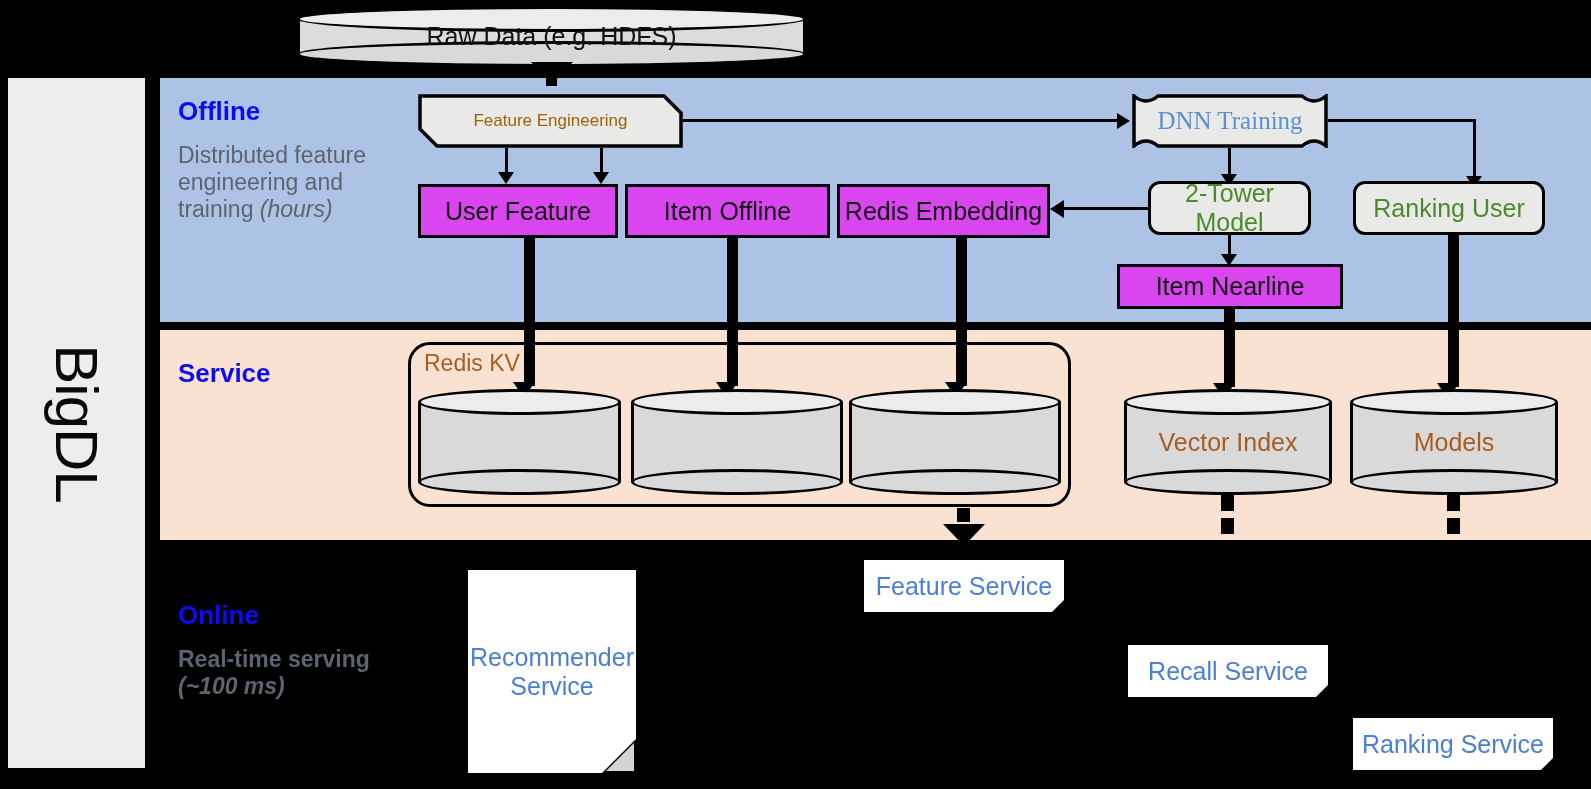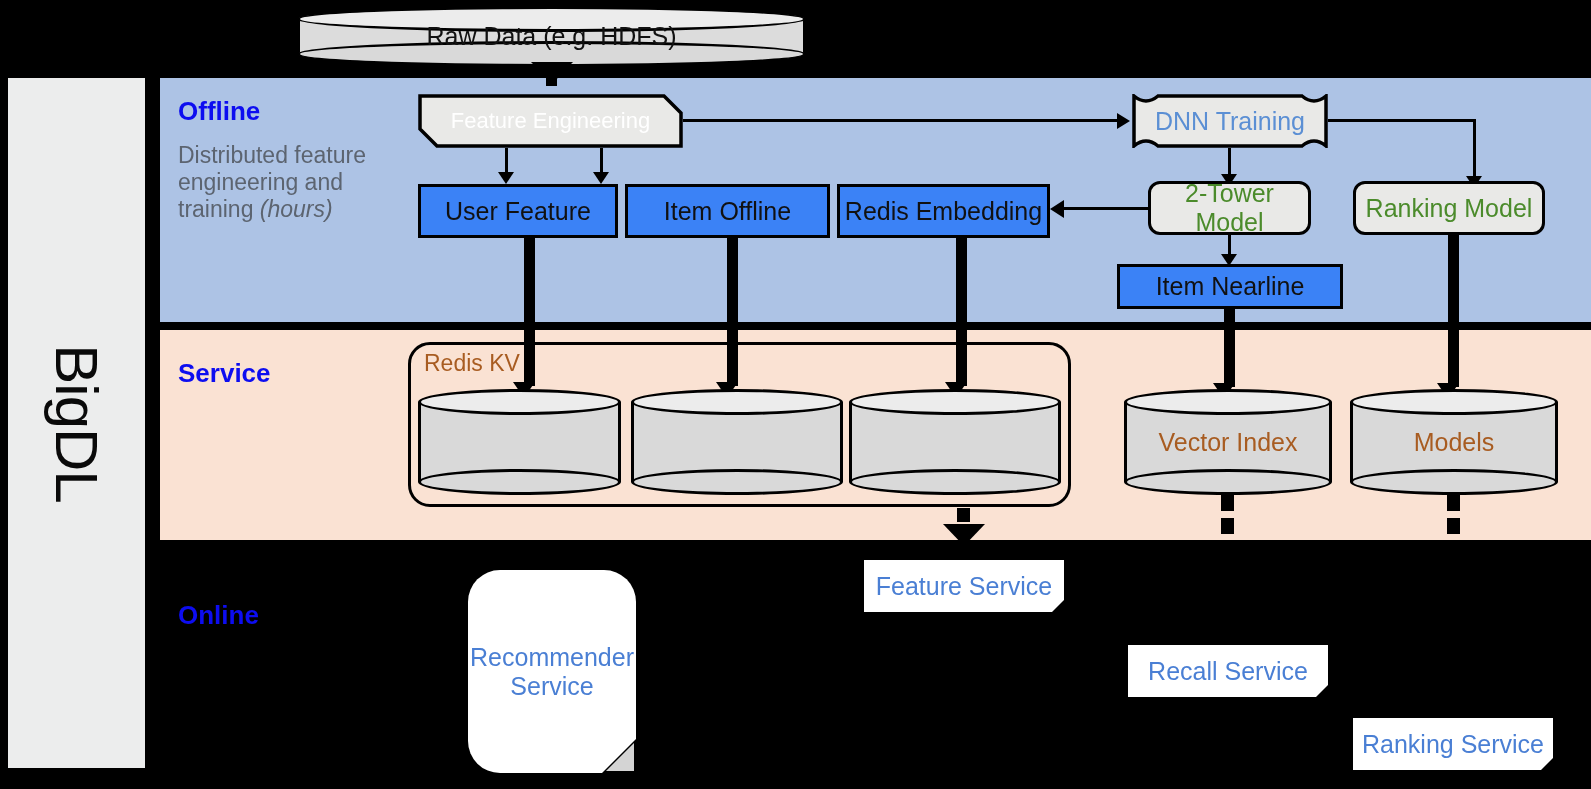--- a/index.html
+++ b/index.html
@@ -21,29 +21,29 @@
   #band-online{left:160px;top:548px;width:1431px;height:241px;background:#000;}
 
   .band-title{font-size:26px;color:#0d0df0;font-weight:bold;}
   .band-sub{font-size:23px;color:#5c6470;line-height:1.18;}
   .band-sub i{font-style:italic;}
   .band-sub-online{font-size:23px;color:#5c6470;line-height:1.18;font-weight:bold;}
 
   
   .rect{border:3px solid #000;display:flex;align-items:center;justify-content:center;
         text-align:center;}
-  .grey-store{background:#3b82f6;color:#111;font-size:25px;text-align:center;}
+  .grey-store{background:#d946ef;color:#111;font-size:25px;text-align:center;}
   .model-box{background:#e9e9e7;border:3px solid #000;border-radius:12px;
        display:flex;align-items:center;justify-content:center;
        color:#4b8b2b;font-size:25px;text-align:center;}
 
   
   .fe-box{position:absolute;}
   .fe-box .lbl{position:absolute;inset:0;display:flex;align-items:center;
-       justify-content:center;color:#ffffff;font-size:22px;}
+       justify-content:center;color:#a16207;font-size:17px;}
 
   
   .dnn-box{position:absolute;}
   .dnn-box .lbl{position:absolute;inset:0;display:flex;align-items:center;
        justify-content:center;color:#5b8fd4;font-size:25px;}
 
   
   .cyl{position:absolute;}
   .cyl .body{position:absolute;left:0;right:0;top:13px;bottom:13px;
      background:#d9d9d9;border-left:3px solid #000;border-right:3px solid #000;}
@@ -82,21 +82,21 @@
   .arrow-dn-big{width:0;height:0;border-left:21px solid transparent;
             border-right:21px solid transparent;border-top:22px solid #000;}
   .dashseg{background:#000;width:13px;}
 
   
   .svc{position:absolute;background:#fff;color:#4a7fd4;font-size:25px;
        display:flex;align-items:center;justify-content:center;text-align:center;}
   .svc .fold{position:absolute;right:0;bottom:0;width:12px;height:12px;
        background:#000;clip-path:polygon(100% 0,0 100%,100% 100%);}
   #recommender{left:468px;top:570px;width:168px;height:203px;font-size:25px;
-       line-height:1.15;border-radius:32px;}
+       line-height:1.15;}
   #recommender .fold{width:34px;height:34px;background:#000;
        clip-path:polygon(100% 0,0 100%,100% 100%);}
   #recommender .foldin{position:absolute;right:2px;bottom:2px;width:28px;height:28px;
        background:#d4d4d4;clip-path:polygon(100% 0,0 100%,100% 100%);}
   #feature-service{left:864px;top:560px;width:200px;height:52px;}
   #recall-service{left:1128px;top:645px;width:200px;height:52px;}
   #ranking-service{left:1353px;top:718px;width:200px;height:52px;}
 </style>
 </head>
 <body>
@@ -128,21 +128,21 @@
     <span>Distributed feature engineering and training </span><i>(hours)</i>
   </div>
 
   <div class="fe-box" style="left:418px;top:94px;width:265px;height:54px;">
     <svg width="265" height="54" viewBox="0 0 265 54">
       <path d="M2,2 L246,2 L263,19 L263,52 L19,52 L2,35 Z" fill="#e9e9e7" stroke="#000" stroke-width="3.5"></path>
     </svg>
     <div class="lbl">Feature Engineering</div>
   </div>
 
-  <div class="dnn-box" style="left:1132px;top:94px;width:196px;height:54px;">
+  <div class="dnn-box" style="left:1132px;top:94px;width:196px;height:54px;font-family:Liberation Serif, serif;">
     <svg width="196" height="54" viewBox="0 0 196 54">
       <path d="M2,2 Q14,12 26,2 L170,2 Q182,12 194,2 L194,52 Q182,42 170,52 L26,52 Q14,42 2,52 Z" fill="#e9e9e7" stroke="#000" stroke-width="3.5"></path>
     </svg>
     <div class="lbl">DNN Training</div>
   </div>
 
   <div class="abs hline thin" style="left:683px;top:119px;width:434px;height:3px;"></div>
   <div class="abs arrow-rt" style="left:1117px;top:113px;"></div>
 
   <div class="abs vline thin" style="left:505px;top:148px;height:28px;"></div>
@@ -169,21 +169,21 @@
   </div>
 
   <div class="abs model-box" style="left:1148px;top:181px;width:163px;height:54px;">
     <span>2-Tower Model</span>
   </div>
 
   <div class="abs hline thin" style="left:1064px;top:207px;width:84px;height:3px;"></div>
   <div class="abs arrow-lf" style="left:1050px;top:200px;"></div>
 
   <div class="abs model-box" style="left:1353px;top:181px;width:192px;height:54px;">
-    <span>Ranking Model</span>
+    <span>Ranking User</span>
   </div>
 
   <div class="abs vline thin" style="left:1228px;top:235px;height:24px;"></div>
   <div class="abs arrow-dn-sm" style="left:1221px;top:254px;"></div>
 
   <div class="abs rect grey-store" style="left:1117px;top:264px;width:226px;height:45px;">
     <span>Item Nearline</span>
   </div>
 
   <div class="abs vline thick" style="left:524px;top:238px;height:148px;"></div>
@@ -242,20 +242,23 @@
   <div class="abs dashseg" style="left:957px;top:508px;height:14px;"></div>
   <div class="abs arrow-dn-big" style="left:943px;top:524px;"></div>
 
   <div class="abs dashseg" style="left:1221px;top:495px;height:16px;"></div>
   <div class="abs dashseg" style="left:1221px;top:518px;height:16px;"></div>
 
   <div class="abs dashseg" style="left:1447px;top:495px;height:16px;"></div>
   <div class="abs dashseg" style="left:1447px;top:518px;height:16px;"></div>
 
   <div class="abs band-title" style="left:178px;top:600px;">Online</div>
+  <div class="abs band-sub-online" style="left:178px;top:646px;width:220px;">
+    <span>Real-time serving </span><i>(~100 ms)</i>
+  </div>
 
   <div class="svc" id="recommender">
     <span>Recommender Service</span>
     <div class="fold"></div>
     <div class="foldin"></div>
   </div>
 
   <div class="svc" id="feature-service">
     <span>Feature Service</span>
     <div class="fold"></div>

